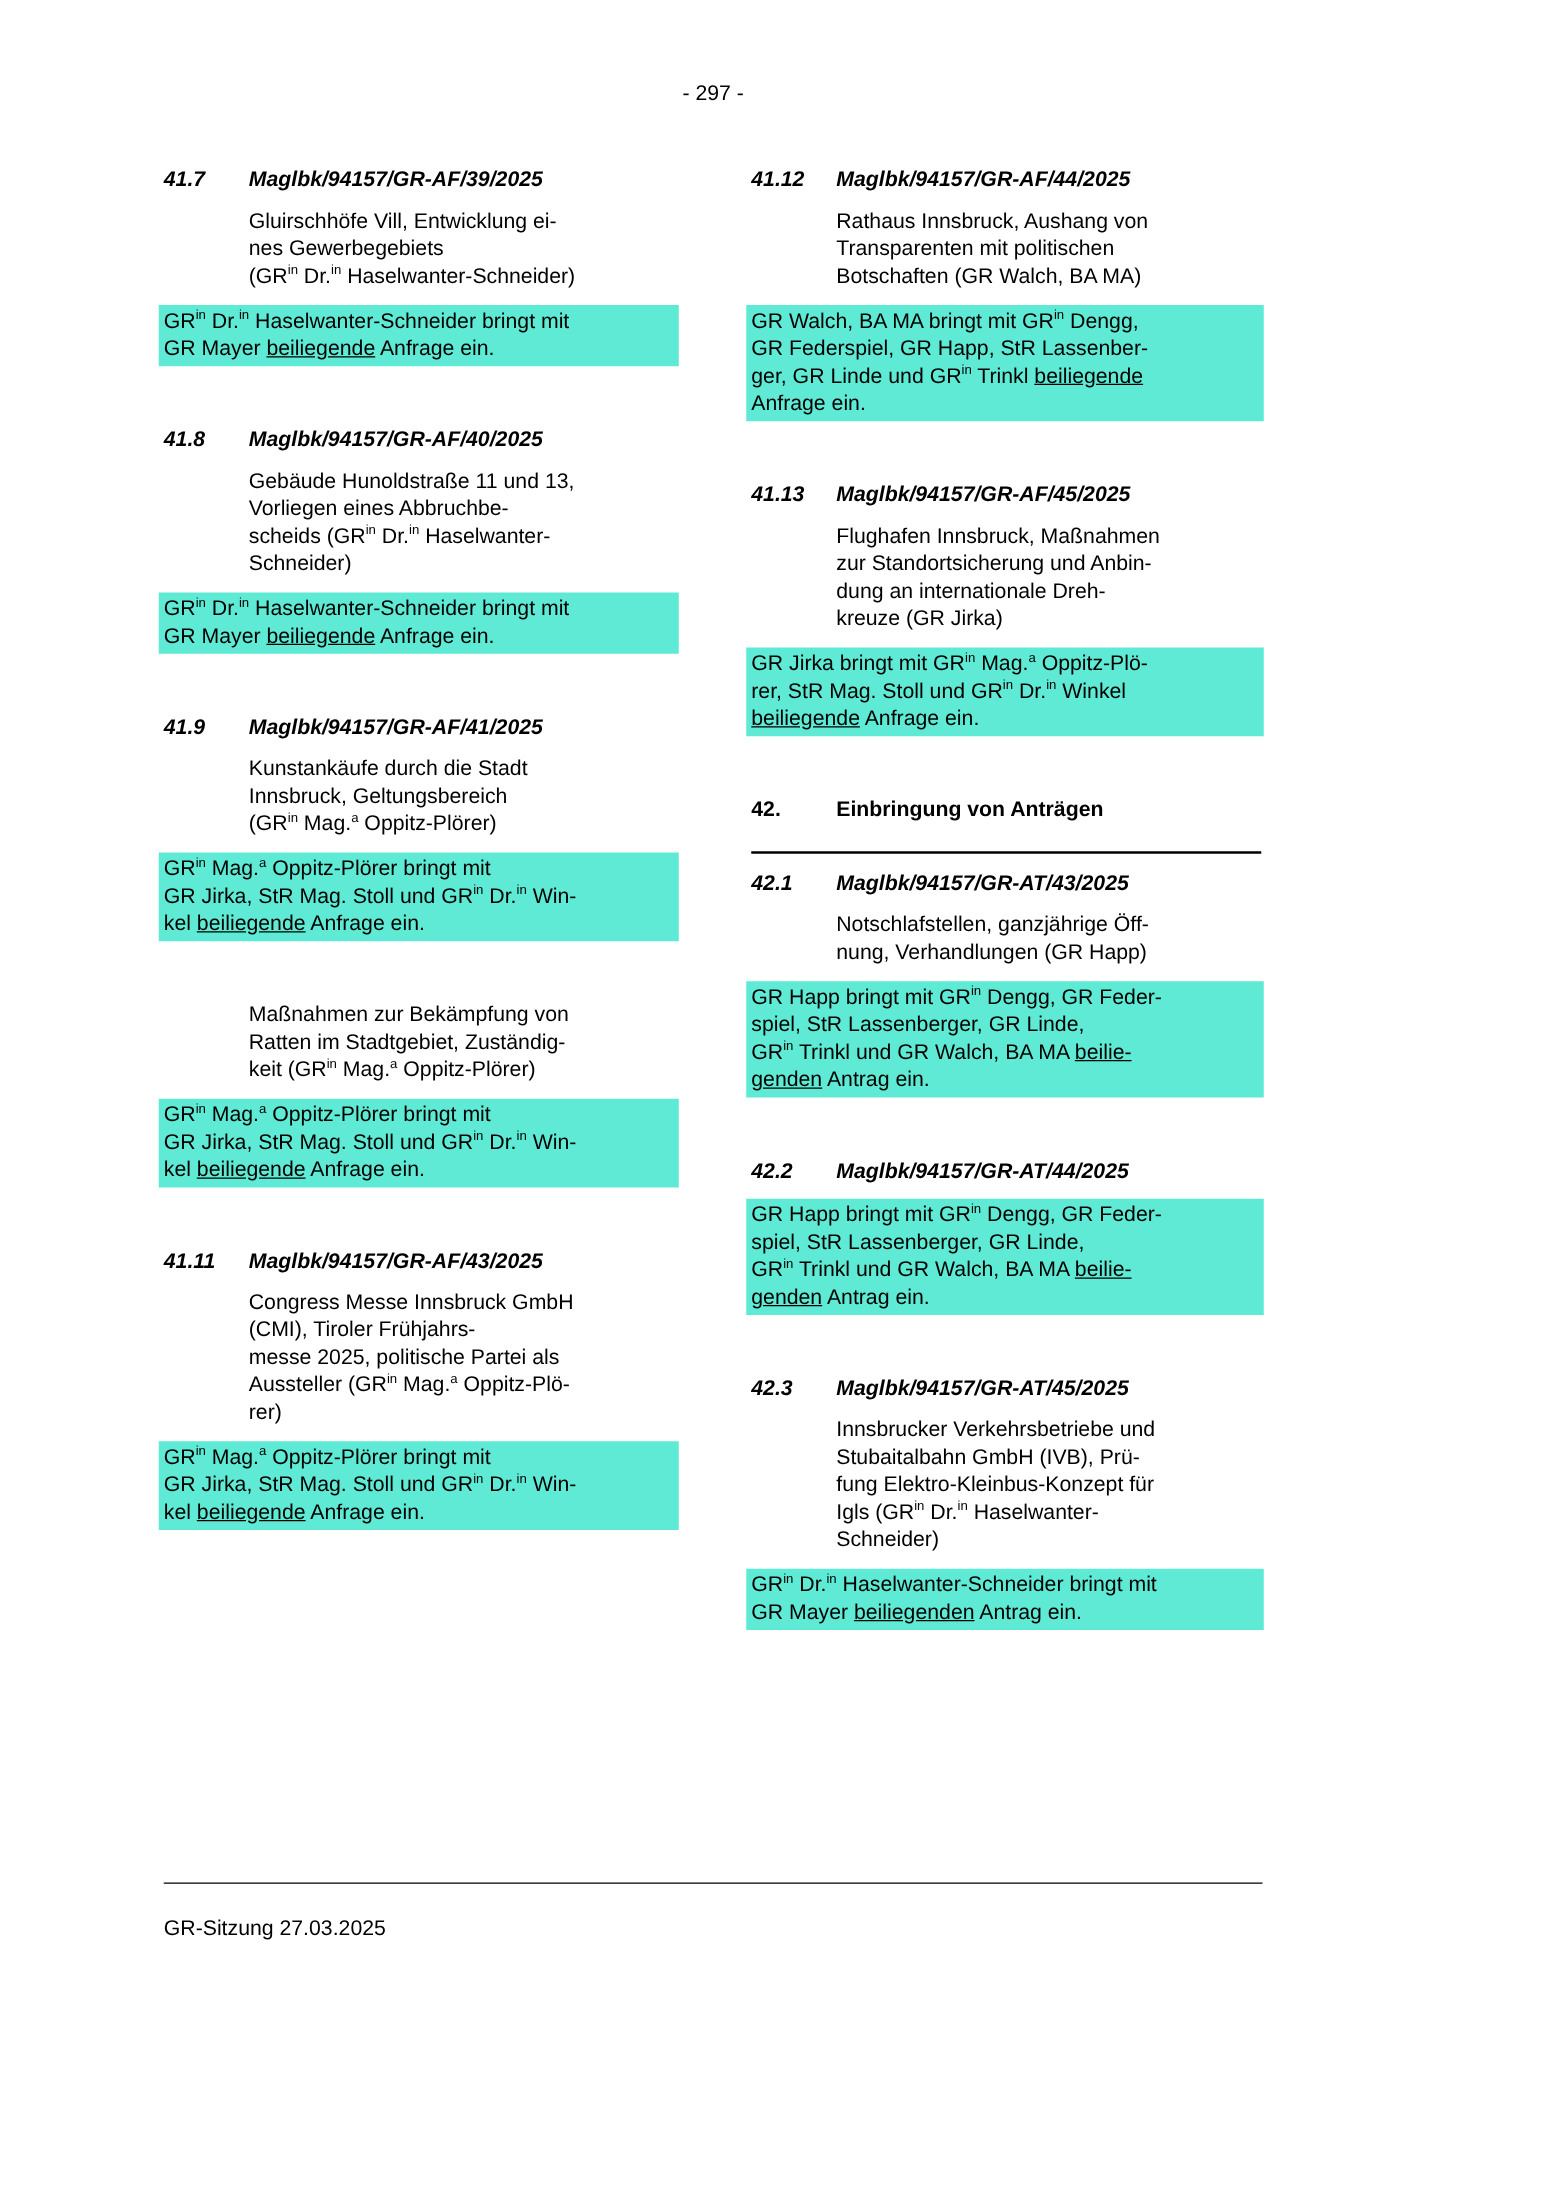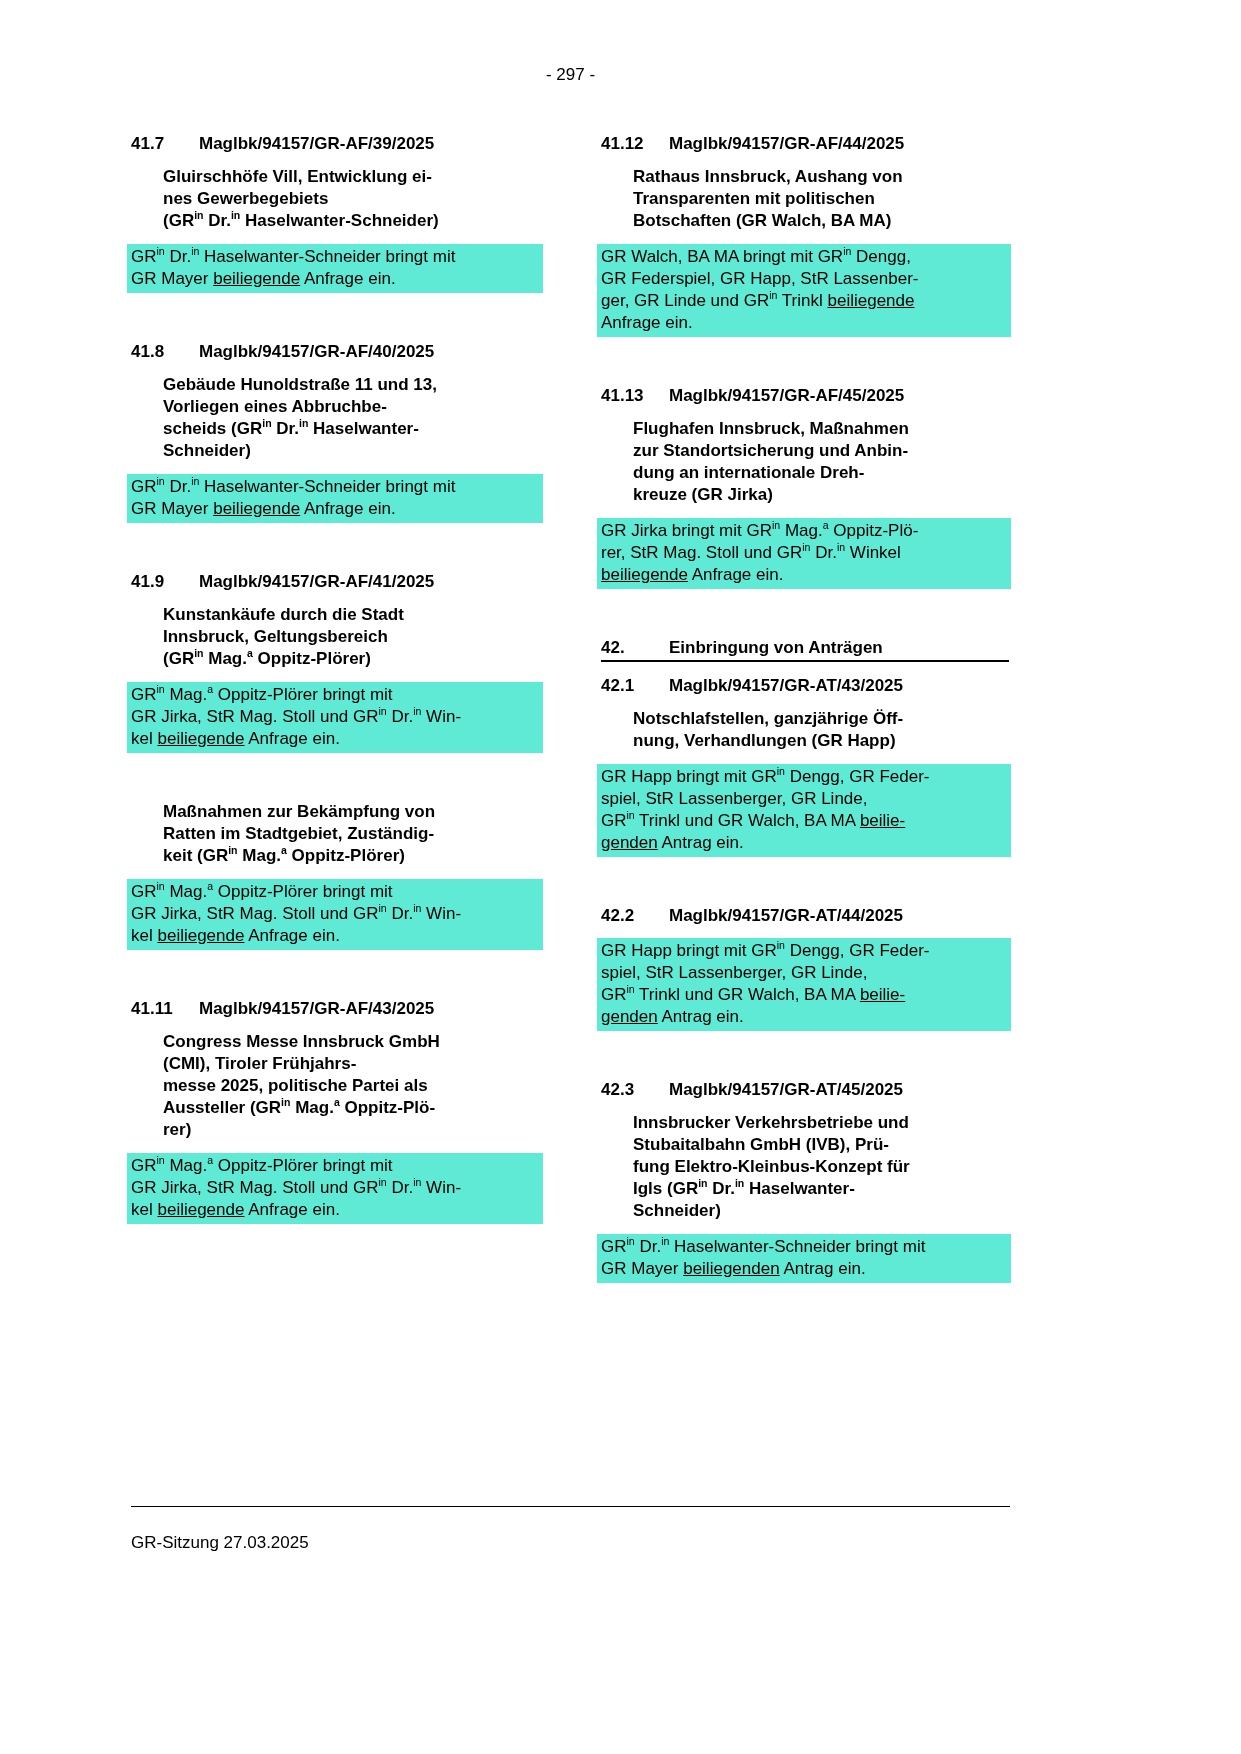--- a/index.html
+++ b/index.html
@@ -13,35 +13,35 @@
     overflow:hidden;
   }
   .pagenum {
     position:absolute; top:64px; left:131px; width:879px;
     text-align:center;
   }
   .col { position:absolute; top:133px; }
   .col-left  { left:131px; width:410px; }
   .col-right { left:601px; width:408px; }
   .item { margin-bottom:48px; }
-  .item-head { display:flex; font-weight:bold; margin-bottom:11px; }
+  .item-head { display:flex; font-weight:bold; margin-bottom:11px;font-style:italic; }
   .item-num { flex:0 0 68px; }
   .item-ref { flex:1; }
-  .item-title { margin-left:32px; font-weight:bold; margin-bottom:12px; }
+  .item-title { margin-left:68px; font-weight:normal; margin-bottom:12px; }
   .item-note {
     background:#5eead4;
     padding:2px 5px 3px 4px;
     margin-left:-4px; margin-right:-2px;
   }
   .u { text-decoration:underline; }
   sup { font-size:0.62em; vertical-align:super; line-height:0; }
   .section-head {
     display:flex; font-weight:bold;
     border-bottom:2px solid #000;
-    padding-bottom:1px; margin-bottom:13px;justify-content:space-between;
+    padding-bottom:22px; margin-bottom:13px;justify-content:space-between;
   }
   .footer-rule {
     position:absolute; left:131px; width:879px; top:1506px;
     border-top:1.5px solid #000;
   }
   .footer-text { position:absolute; left:131px; top:1532px; }
 </style>
 </head>
 <body>
 

